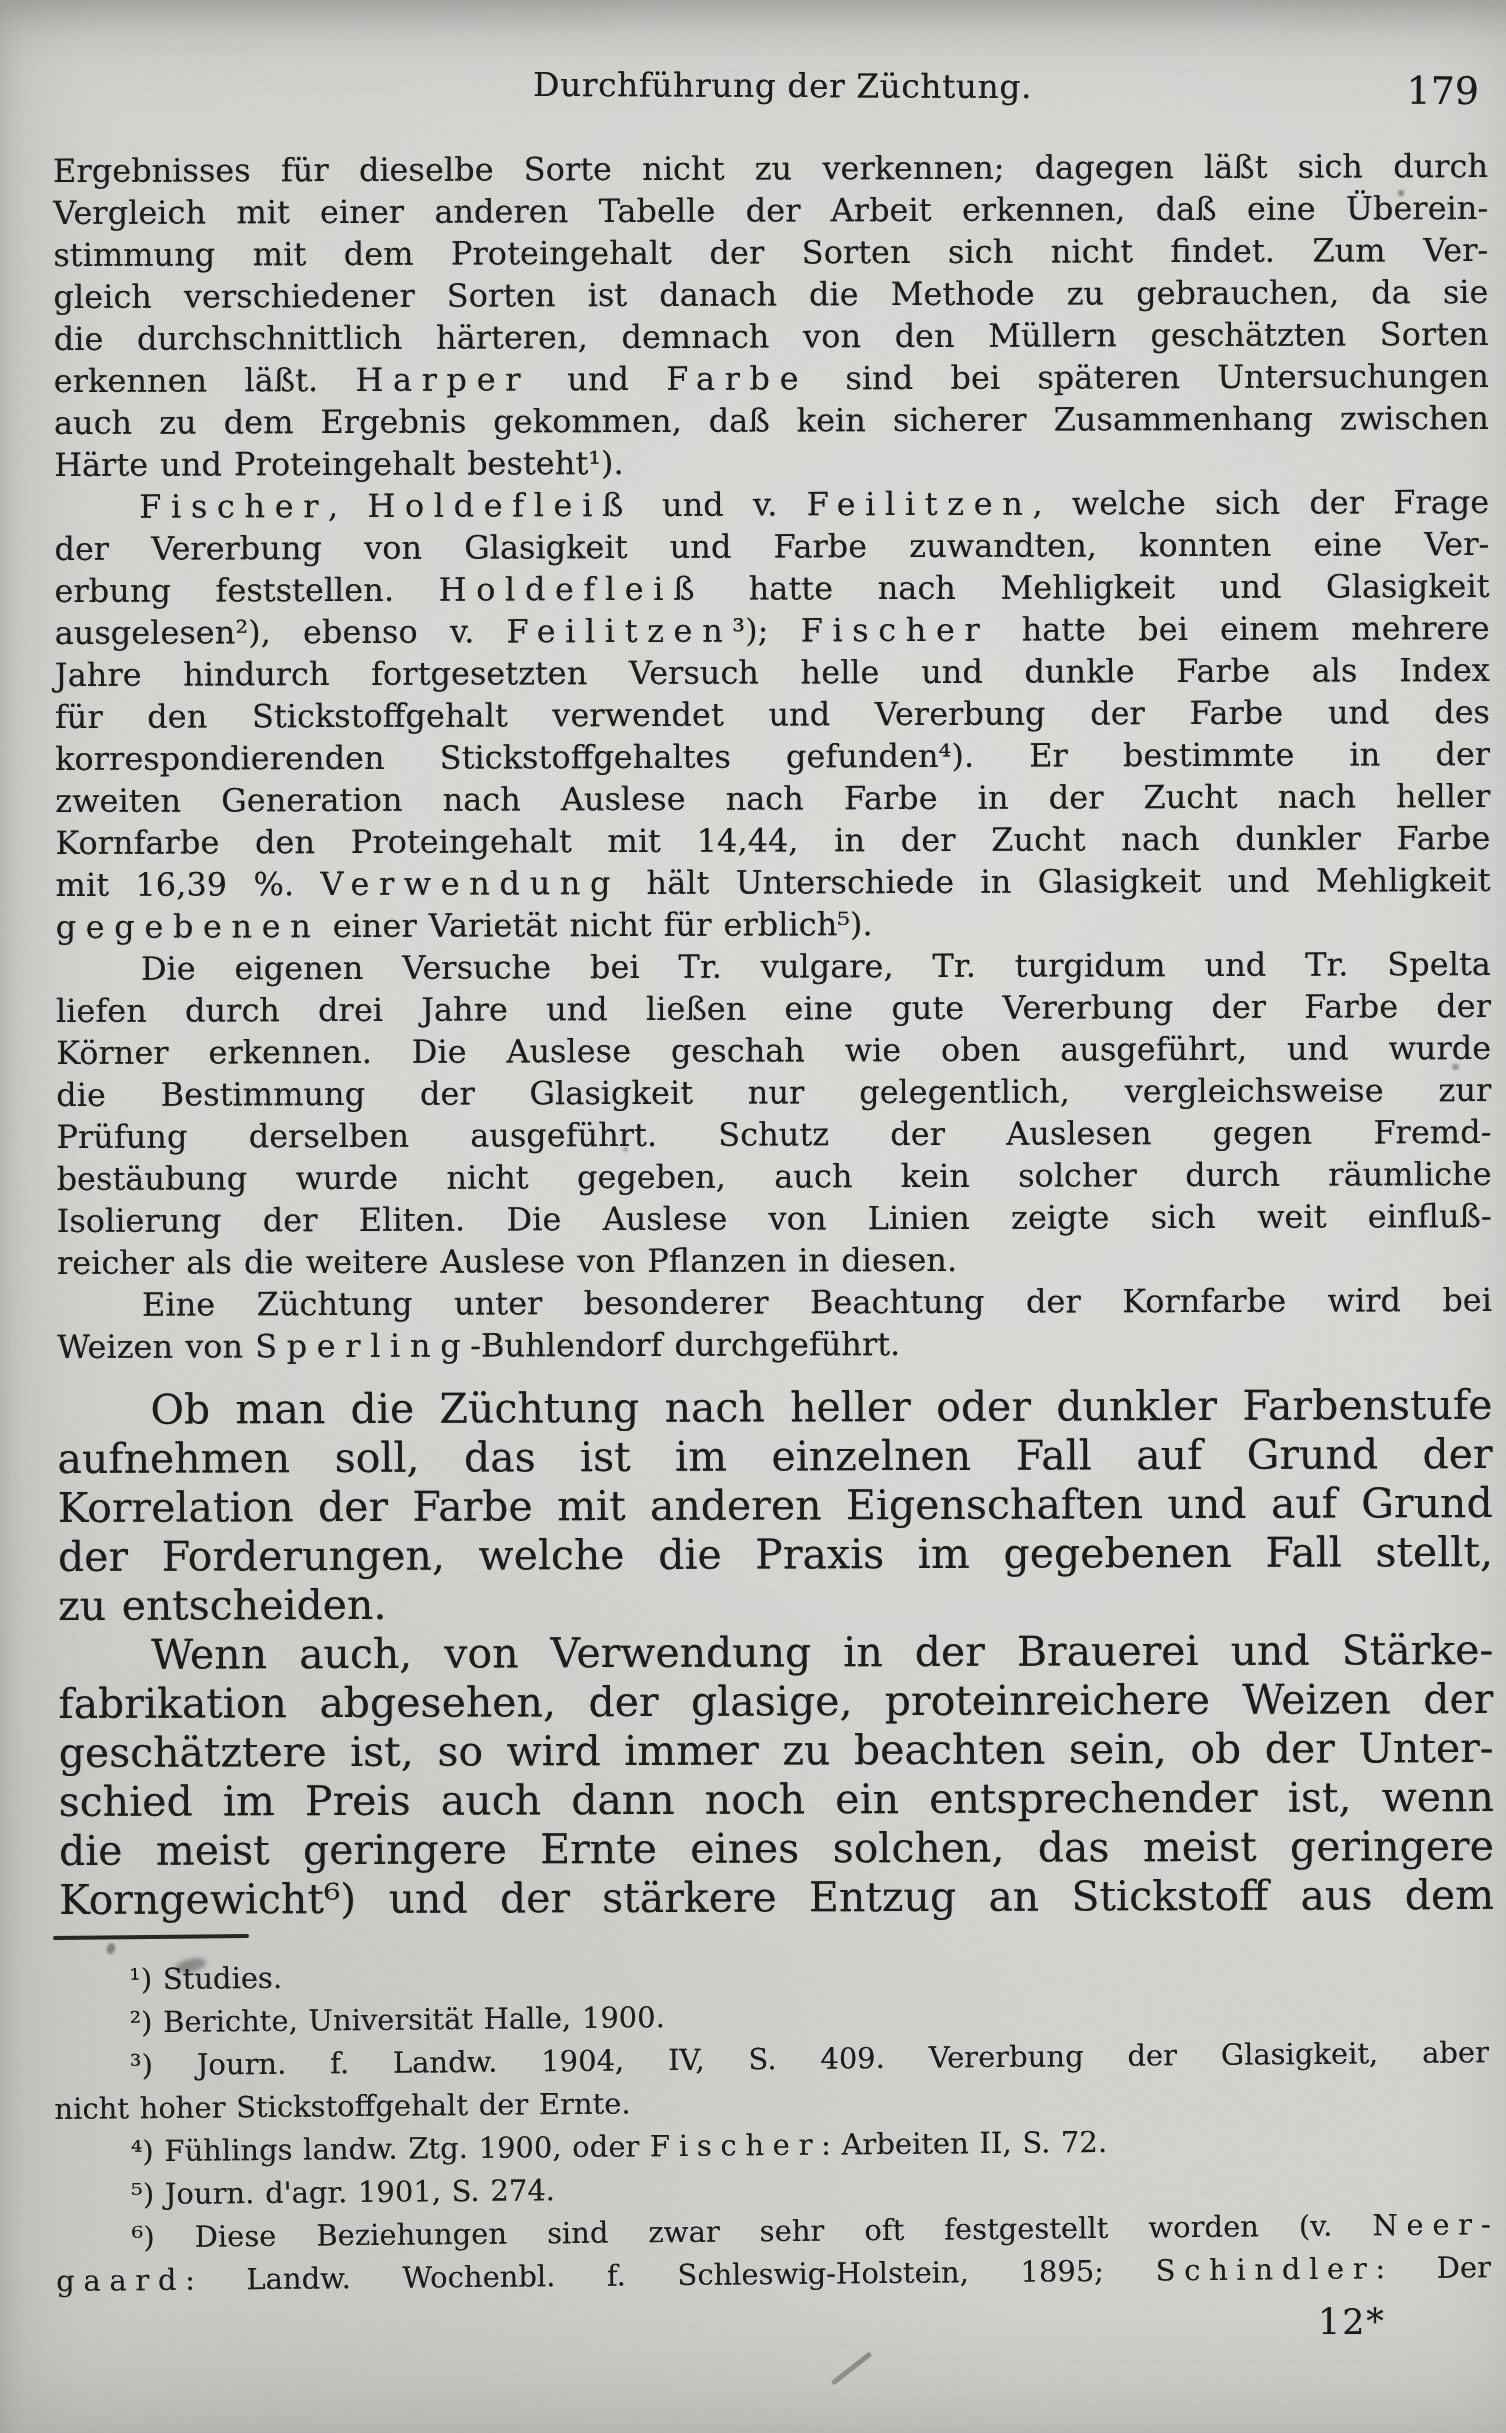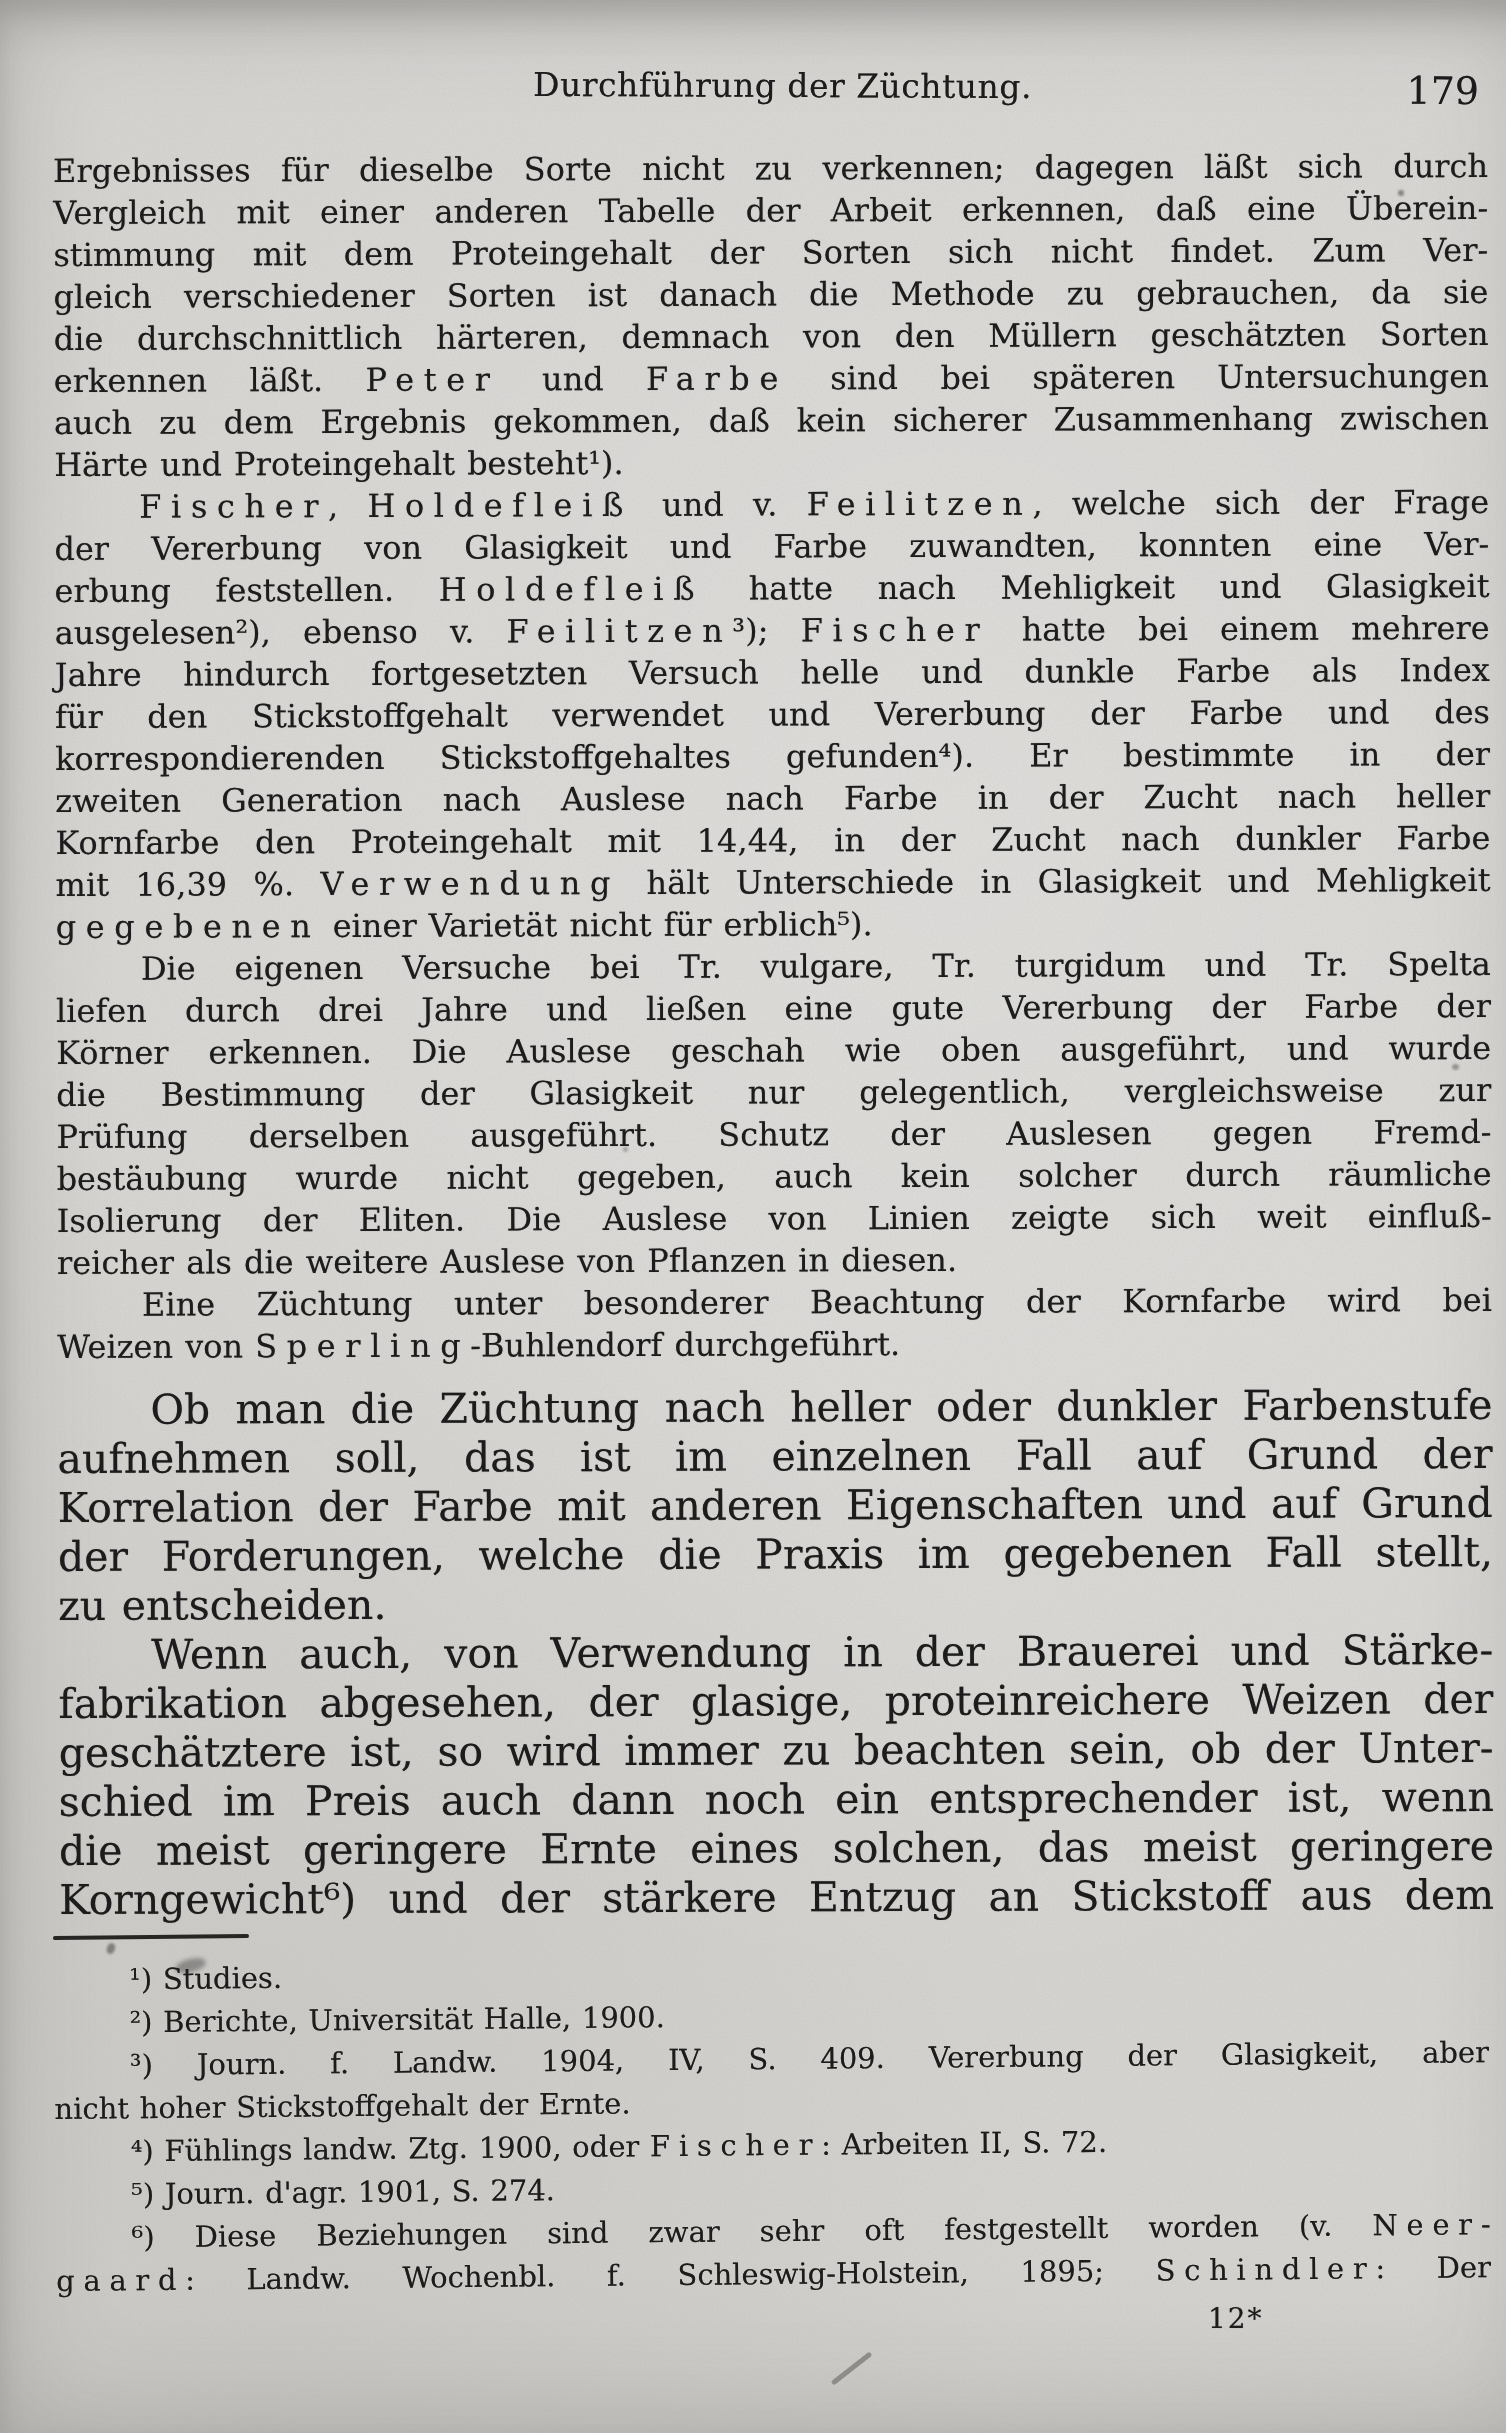--- a/index.html
+++ b/index.html
@@ -55,21 +55,21 @@
   .footnotes{
     position:absolute;top:1959px;left:53px;right:46px;
     transform:rotate(-0.55deg);transform-origin:0 0;
     font-size:29px;line-height:43px;
     text-shadow:0 0 0.6px rgba(28,28,28,0.55);
   }
   .fn-line{text-align:left;word-spacing:0.05em;}
   .fn-line.justify{text-align:justify;text-align-last:justify;}
   .fn-line.fn-indent{text-indent:76px;}
   .signature{
-    position:absolute;left:1208px;top:2302px;font-size:28px;letter-spacing:1.9px;
+    position:absolute;left:1318px;top:2302px;font-size:35px;letter-spacing:1.9px;
     text-shadow:0 0 0.7px rgba(28,28,28,0.6);
   }
   .scratch{
     position:absolute;left:827px;top:2366px;width:49px;height:4.9px;
     background:#8e8c88;border-radius:2.9px;transform:rotate(-38deg);
     filter:blur(0.6px);
   }
   .smudge{
     position:absolute;left:175px;top:1959px;width:31px;height:12.6px;
     background:rgba(35,35,33,0.38);border-radius:50%;
@@ -99,21 +99,21 @@
     <span class="pagenum">179</span>
   </div>
 
   <div class="text-block">
       <div class="para small">
         <div class="line">Ergebnisses für dieselbe Sorte nicht zu verkennen; dagegen läßt sich durch</div>
         <div class="line">Vergleich mit einer anderen Tabelle der Arbeit erkennen, daß eine Überein-</div>
         <div class="line">stimmung mit dem Proteingehalt der Sorten sich nicht findet.  Zum Ver-</div>
         <div class="line">gleich verschiedener Sorten ist danach die Methode zu gebrauchen, da sie</div>
         <div class="line">die durchschnittlich härteren, demnach von den Müllern geschätzten Sorten</div>
-        <div class="line">erkennen läßt.  <span class="sperr">Peter</span> und <span class="sperr">Farbe</span> sind bei späteren Untersuchungen</div>
+        <div class="line">erkennen läßt.  <span class="sperr">Harper</span> und <span class="sperr">Farbe</span> sind bei späteren Untersuchungen</div>
         <div class="line">auch zu dem Ergebnis gekommen, daß kein sicherer Zusammenhang zwischen</div>
         <div class="line last">Härte und Proteingehalt besteht¹).</div>
       </div>
       <div class="para small">
         <div class="line first-indent"><span class="sperr">Fischer</span>, <span class="sperr">Holdefleiß</span> und v. <span class="sperr">Feilitzen</span>, welche sich der Frage</div>
         <div class="line">der Vererbung von Glasigkeit und Farbe zuwandten, konnten eine Ver-</div>
         <div class="line">erbung feststellen.  <span class="sperr">Holdefleiß</span> hatte nach Mehligkeit und Glasigkeit</div>
         <div class="line">ausgelesen²), ebenso v. <span class="sperr">Feilitzen</span>³);  <span class="sperr">Fischer</span> hatte bei einem mehrere</div>
         <div class="line">Jahre hindurch fortgesetzten Versuch helle und dunkle Farbe als Index</div>
         <div class="line">für den Stickstoffgehalt verwendet und Vererbung der Farbe und des</div>

